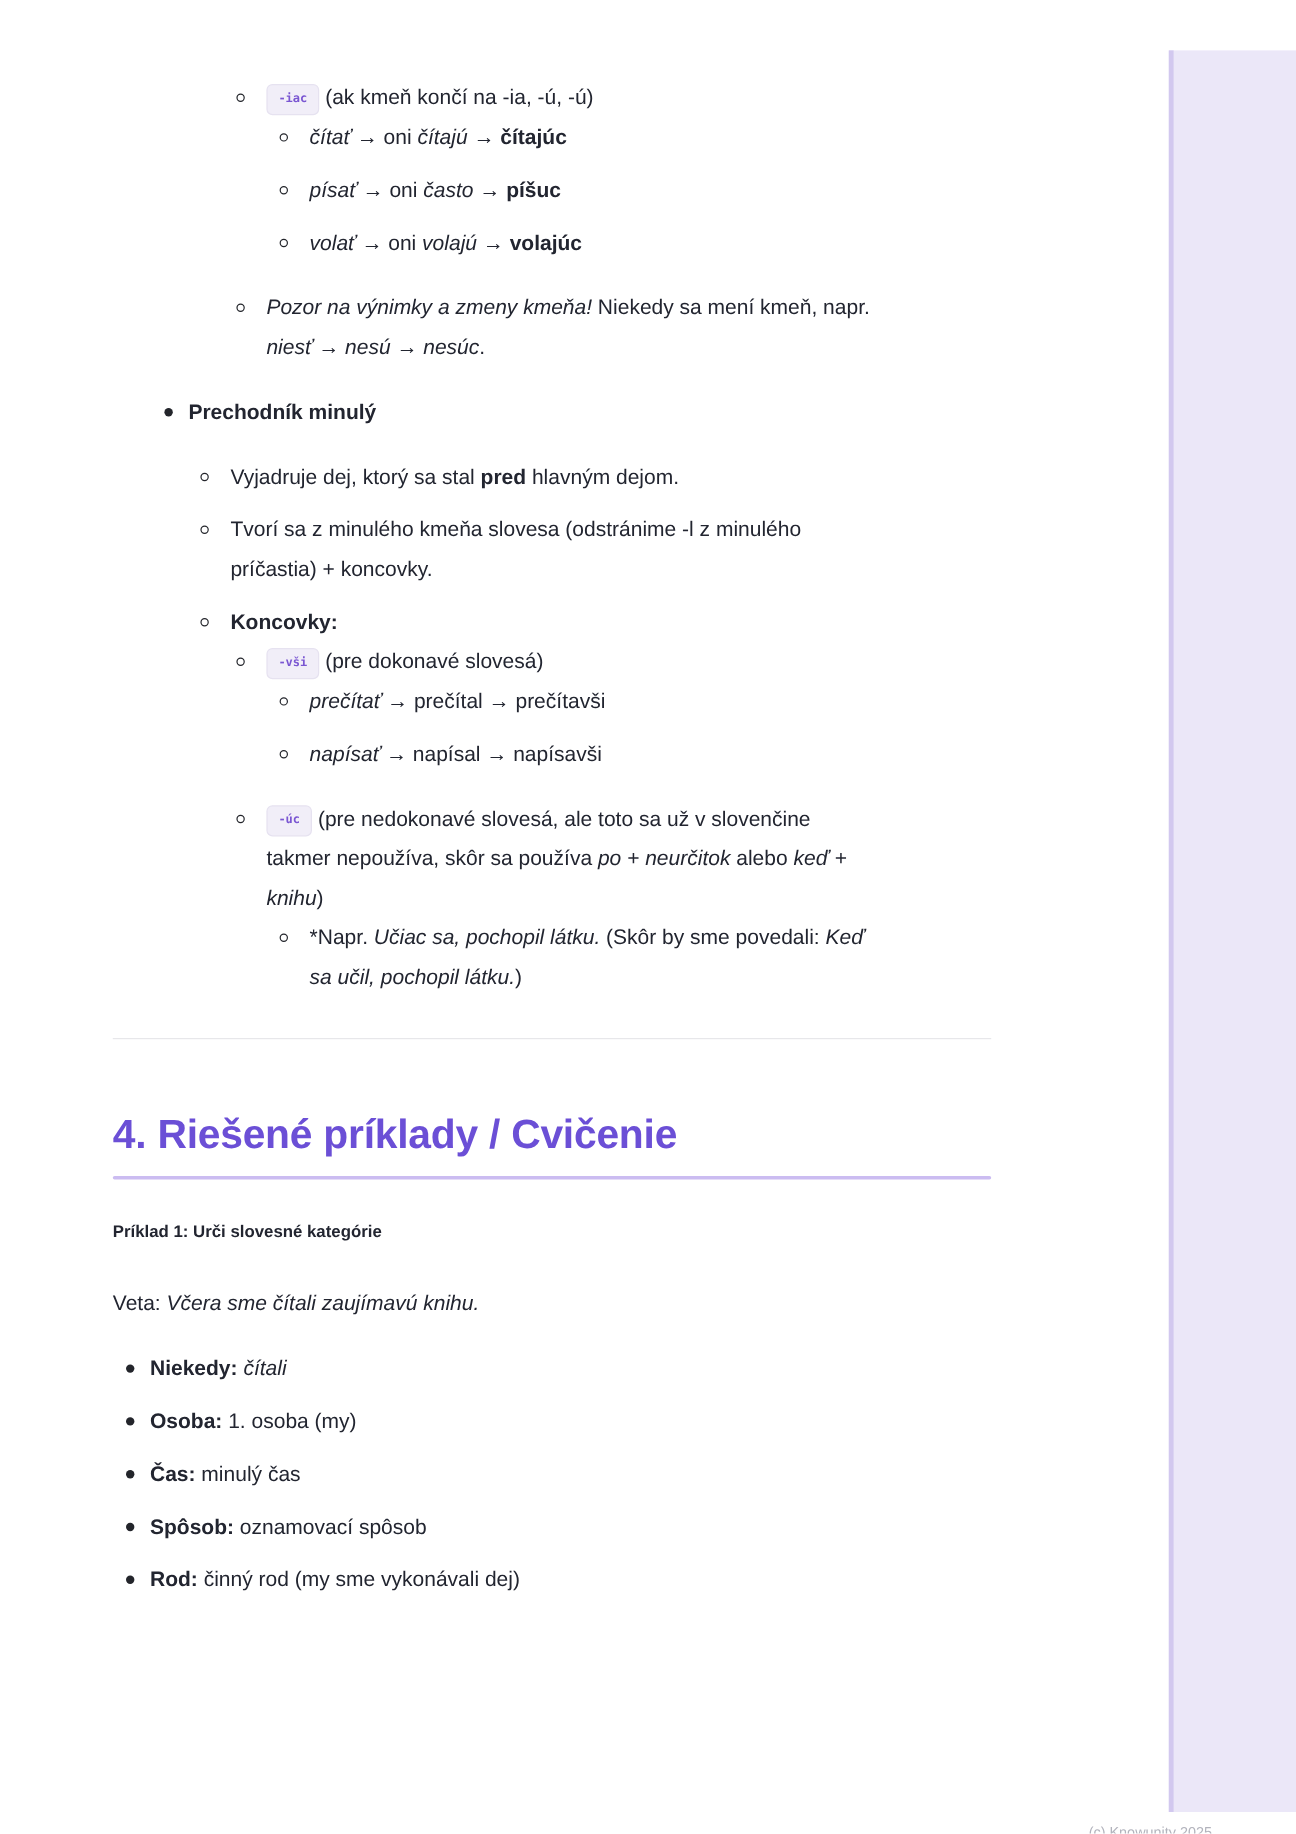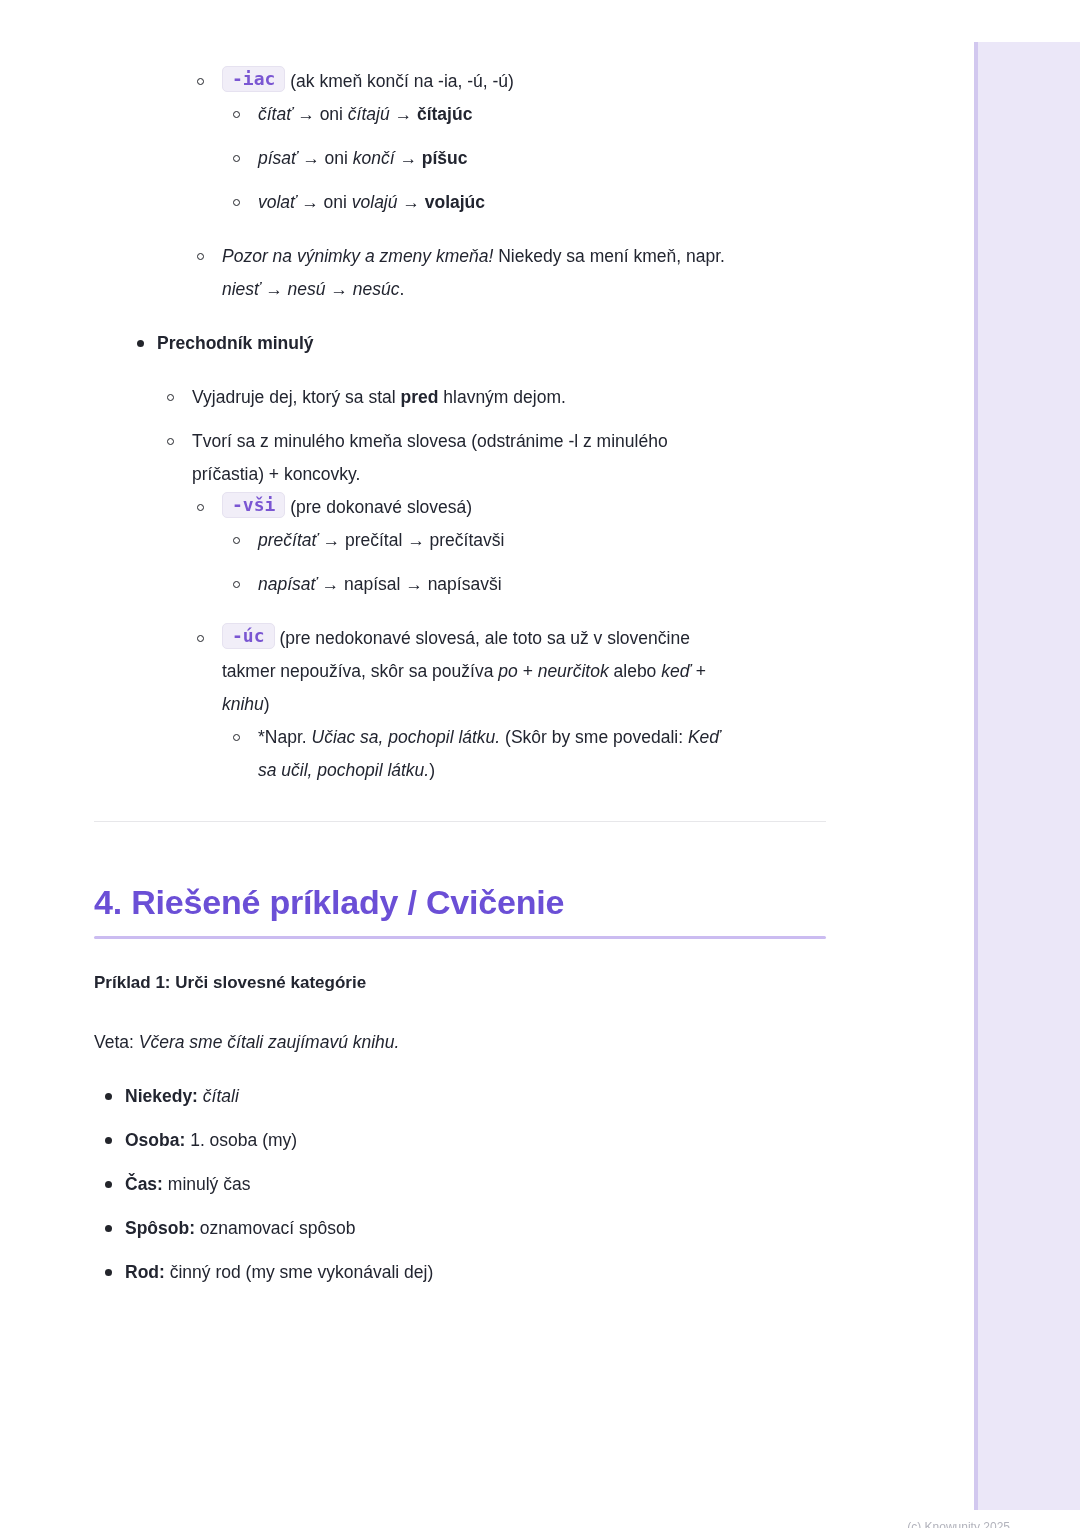--- a/index.html
+++ b/index.html
@@ -13,35 +13,35 @@
   }
   .content {
     position:absolute; left:94px; top:0; width:732px;
     padding-top:54px;
     font-size:17.5px; line-height:33px;
   }
   .li { position:relative; margin-top:11px; }
   .li.sp-sm { margin-top:0; }
   .li.sp-lg { margin-top:21px; }
   .para { margin-top:27px; }
-  .para.subheading { font-size:17px; }
+  .para.subheading { font-size:14px; }
   .d0 { padding-left:63px; }  .d0 > .marker { left:43px; }
   .d1 { padding-left:98px; }  .d1 > .marker { left:73px; }
   .d2 { padding-left:128px; } .d2 > .marker { left:103px; }
   .d3 { padding-left:164px; } .d3 > .marker { left:139px; }
   .db { padding-left:31px; }  .db > .marker { left:11px; }
   .marker { position:absolute; top:13px; width:7px; height:7px; border-radius:50%; }
   .marker.disc { background:#23252b; }
   .marker.circle { border:1.6px solid #23252b; background:transparent; }
   .b { font-weight:700; }
   .i { font-style:italic; }
   .code {
     display:inline-block;
     font-family:"DejaVu Sans Mono","Liberation Mono",monospace;
-    font-size:18px; font-weight:700; line-height:24px;
+    font-size:10px; font-weight:700; line-height:24px;
     color:#7a56d2; background:#f1eef8;
     border:1px solid #e6e2f0; border-radius:5px;
     padding:0 9px; vertical-align:2px;
   }
   .divider { margin-top:34px; height:1px; background:#e7e7ea; }
   h2.heading {
     margin-top:58px; font-size:34px; line-height:44px;
     font-weight:700; color:#6b4fd6; letter-spacing:-0.2px;
   }
   .heading-underline { margin-top:12px; height:3px; background:#cbbcf1; border-radius:2px; }
@@ -54,26 +54,27 @@
     background:#ebe7f8; z-index:1;
   }
   .scrollbar { position:absolute; left:0; top:0; width:4px; height:100%; background:#d2c8ef; }
 </style>
 </head>
 <body>
 
 <div class="content" id="doc">
     <div class="li d2"><span class="marker circle"></span><span class="code">-iac</span><span class=""> (ak kmeň končí na -ia, -ú, -ú)</span></div>
     <div class="li d3 sp-sm"><span class="marker circle"></span><span class="i ">čítať</span><span class=""> → oni </span><span class="i ">čítajú</span><span class=""> → </span><span class="b ">čítajúc</span></div>
-    <div class="li d3"><span class="marker circle"></span><span class="i ">písať</span><span class=""> → oni </span><span class="i ">končí</span><span class=""> → </span><span class="b ">píšuc</span></div>
+    <div class="li d3"><span class="marker circle"></span><span class="i ">písať</span><span class=""> → oni </span><span class="i ">často</span><span class=""> → </span><span class="b ">píšuc</span></div>
     <div class="li d3"><span class="marker circle"></span><span class="i ">volať</span><span class=""> → oni </span><span class="i ">volajú</span><span class=""> → </span><span class="b ">volajúc</span></div>
     <div class="li d2 sp-lg"><span class="marker circle"></span><span class="i ">Pozor na výnimky a zmeny kmeňa!</span><span class=""> Niekedy sa mení kmeň, napr.</span><br><span class="i ">niesť → nesú → nesúc</span><span class="">.</span></div>
     <div class="li d0 sp-lg"><span class="marker disc"></span><span class="b ">Prechodník minulý</span></div>
     <div class="li d1 sp-lg"><span class="marker circle"></span><span class="">Vyjadruje dej, ktorý sa stal </span><span class="b ">pred</span><span class=""> hlavným dejom.</span></div>
     <div class="li d1"><span class="marker circle"></span><span class="">Tvorí sa z minulého kmeňa slovesa (odstránime -l z minulého</span><br><span class="">príčastia) + koncovky.</span></div>
+    <div class="li d1"><span class="marker circle"></span><span class="b ">Koncovky:</span></div>
     <div class="li d2 sp-sm"><span class="marker circle"></span><span class="code">-vši</span><span class=""> (pre dokonavé slovesá)</span></div>
     <div class="li d3 sp-sm"><span class="marker circle"></span><span class="i ">prečítať</span><span class=""> → prečítal → prečítavši</span></div>
     <div class="li d3"><span class="marker circle"></span><span class="i ">napísať</span><span class=""> → napísal → napísavši</span></div>
     <div class="li d2 sp-lg"><span class="marker circle"></span><span class="code">-úc</span><span class=""> (pre nedokonavé slovesá, ale toto sa už v slovenčine</span><br><span class="">takmer nepoužíva, skôr sa používa </span><span class="i ">po + neurčitok</span><span class=""> alebo </span><span class="i ">keď +</span><br><span class="i ">knihu</span><span class="">)</span></div>
     <div class="li d3 sp-sm"><span class="marker circle"></span><span class="">*Napr. </span><span class="i ">Učiac sa, pochopil látku.</span><span class=""> (Skôr by sme povedali: </span><span class="i ">Keď</span><br><span class="i ">sa učil, pochopil látku.</span><span class="">)</span></div>
     <div class="divider"></div>
     <h2 class="heading">4. Riešené príklady / Cvičenie</h2>
     <div class="heading-underline"></div>
     <p class="para subheading"><span class="b ">Príklad 1: Urči slovesné kategórie</span></p>
     <p class="para"><span class="">Veta: </span><span class="i ">Včera sme čítali zaujímavú knihu.</span></p>

